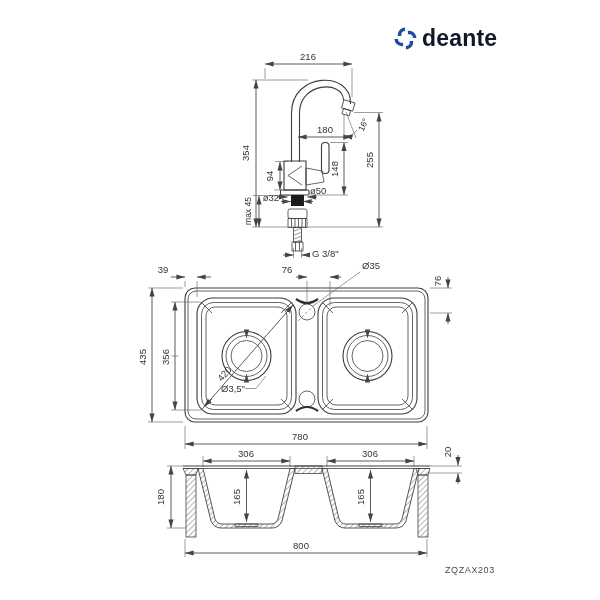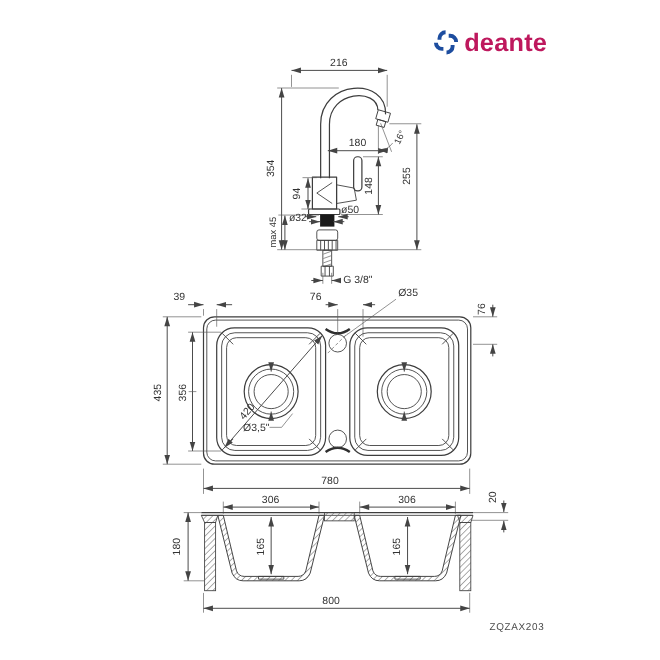--- a/index.html
+++ b/index.html
@@ -29,21 +29,21 @@
             <path d="M10.6,2.2 a5.3,5.3 0 0 0 -5.3,5.3 l0,1.2"></path>
           </g>
         <g transform="rotate(180 11 11)">
             <path d="M10.6,2.2 a5.3,5.3 0 0 0 -5.3,5.3 l0,1.2"></path>
           </g>
         <g transform="rotate(270 11 11)">
             <path d="M10.6,2.2 a5.3,5.3 0 0 0 -5.3,5.3 l0,1.2"></path>
           </g>
       </g>
     </svg>
-    <span class="brand" style="color:#be185d">deante</span>
+    <span class="brand" style="color:#0f172a">deante</span>
   </header>
 
   <svg class="drawing" width="600" height="600" viewBox="0 0 600 600">
     <defs>
       <marker id="ae" markerWidth="10" markerHeight="8" refX="8.6" refY="4" orient="auto" markerUnits="userSpaceOnUse">
         <path d="M8.6,4 L0,1.4 L0,6.6 Z" fill="#444"></path>
       </marker>
       <marker id="as" markerWidth="10" markerHeight="8" refX="0.4" refY="4" orient="auto" markerUnits="userSpaceOnUse">
         <path d="M0.4,4 L9,1.4 L9,6.6 Z" fill="#444"></path>
       </marker>

